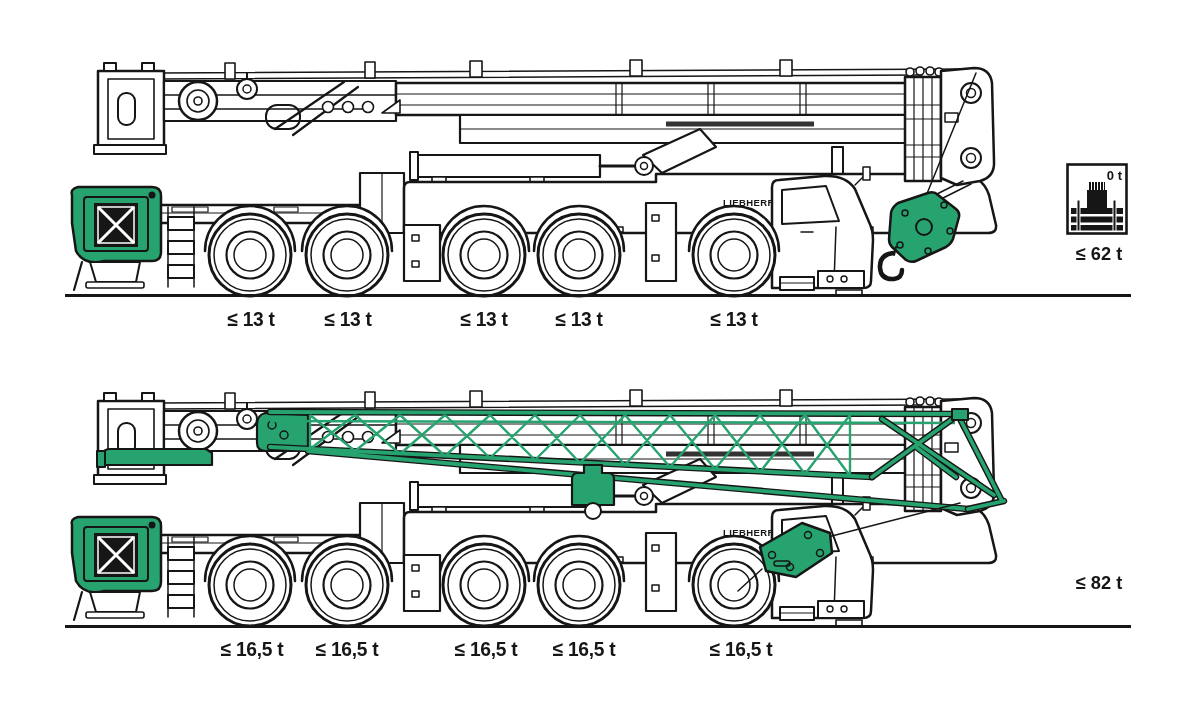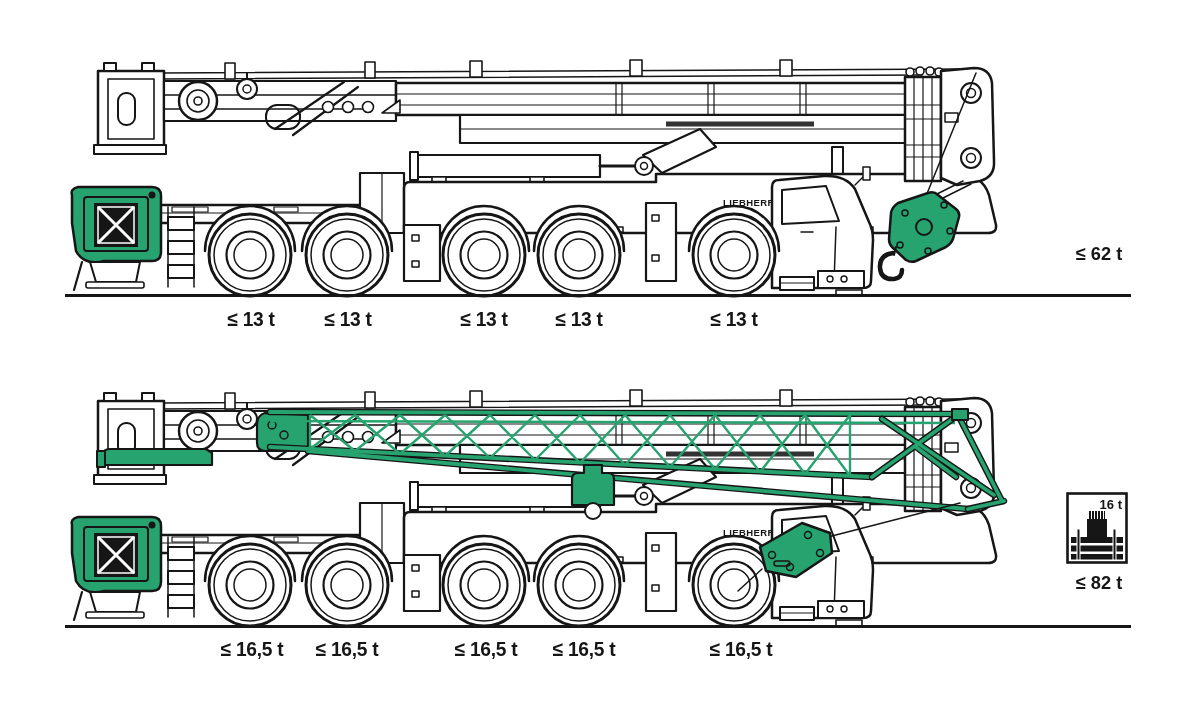--- a/index.html
+++ b/index.html
@@ -159,84 +159,84 @@
   </svg>
 
   <div class="ground" style="left:65px;top:294px;width:1066px"></div>
 
   <div class="axle-label" style="left:251px;top:308px">≤ 13 t</div>
   <div class="axle-label" style="left:348px;top:308px">≤ 13 t</div>
   <div class="axle-label" style="left:484px;top:308px">≤ 13 t</div>
   <div class="axle-label" style="left:579px;top:308px">≤ 13 t</div>
   <div class="axle-label" style="left:734px;top:308px">≤ 13 t</div>
 
-  <div class="badge-caption" style="left:1099px;top:244px">≤ 62 t</div>
-
-  <svg style="left:60px;top:385px" width="950" height="245" viewBox="0 0 950 245">
-    <use href="#carrier-art"></use>
-
-    <g>
-      <path class="k gf w22" d="M43,80 L43,70 Q43,64 50,64 L146,64 L152,68 L152,80 Z"></path>
-      <rect class="k gf w2" x="37" y="66" width="8" height="16"></rect>
-    </g>
-
-    <g>
-
-      <path class="k gf w22" d="M205,28 Q197,30 197,40 L197,58 Q197,66 206,66 L248,64 L248,30 Z"></path>
-      <circle class="k nf w15" cx="212" cy="40" r="4"></circle>
-        <circle class="k nf w15" cx="224" cy="50" r="4"></circle>
-
-      <path class="u6" d="M210,27 L900,29 M210,62 L812,92 M248,66 L908,124"></path>
-      <path class="g4" d="M210,27 L900,29 M210,62 L812,92 M248,66 L908,124"></path>
-      <path class="lat" d="M210,36 L895,38"></path>
-
-      <path class="lat" d="M250,30 V64 M790,30 V91
-        M250,30 L295,66 M295,30 L340,69 M340,30 L385,71 M385,30 L430,73 M430,30 L475,75 M475,30 L520,78 M520,30 L565,80 M565,30 L610,82 M610,30 L655,84 M655,30 L700,87 M700,30 L745,89 M745,30 L790,91
-        M250,64 L295,30 M295,66 L340,30 M340,69 L385,30 M385,71 L430,30 M430,73 L475,30 M475,75 L520,30 M520,78 L565,30 M565,80 L610,30 M610,82 L655,30 M655,84 L700,30 M700,87 L745,30 M745,89 L790,30"></path>
-
-      <path class="u6" d="M812,92 L898,30 M898,30 L942,116 M822,34 L934,110 M908,124 L944,116 M856,62 L896,92"></path>
-      <path class="g4" d="M812,92 L898,30 M898,30 L942,116 M822,34 L934,110 M908,124 L944,116 M856,62 L896,92"></path>
-      <rect class="k gf w2" x="892" y="24" width="16" height="11"></rect>
-
-      <path class="k gf w22" d="M512,120 L512,94 Q512,88 518,88 L524,88 L524,80 L542,80 L542,88 L548,88 Q554,88 554,94 L554,120 Z"></path>
-      <circle class="k wf w2" cx="533" cy="126" r="8"></circle>
-    </g>
-
-    <g>
-      <path class="k nf w15" d="M768,152 L900,118 M702,184 L678,206"></path>
-      <path class="k gf w25" d="M700,162 L742,138 L770,148 L772,168 L736,192 L706,186 Z"></path>
-      <circle class="k nf w15" cx="712" cy="170" r="3.5"></circle>
-        <circle class="k nf w15" cx="748" cy="150" r="3.5"></circle>
-      <circle class="k nf w15" cx="760" cy="168" r="3.5"></circle>
-        <circle class="k nf w15" cx="730" cy="182" r="3.5"></circle>
-      <rect class="k nf w15" x="714" y="176" width="16" height="5" rx="2.5"></rect>
-    </g>
-  </svg>
-
-  <div class="ground" style="left:65px;top:625px;width:1066px"></div>
-
-  <div class="axle-label" style="left:252px;top:638px">≤ 16,5 t</div>
-  <div class="axle-label" style="left:347px;top:638px">≤ 16,5 t</div>
-  <div class="axle-label" style="left:486px;top:638px">≤ 16,5 t</div>
-  <div class="axle-label" style="left:584px;top:638px">≤ 16,5 t</div>
-  <div class="axle-label" style="left:741px;top:638px">≤ 16,5 t</div>
-
-  <div class="badge" style="left:1066px;top:492px">
+  <div class="badge" style="left:1066px;top:163px">
     <svg width="62" height="72" viewBox="0 0 62 72" style="position:static">
       <rect x="1.5" y="1.5" width="59" height="69" fill="#fff" stroke="#161616" stroke-width="2.6"></rect>
-      <text class="badge-txt" x="56" y="17" text-anchor="end">16 t</text>
+      <text class="badge-txt" x="56" y="17" text-anchor="end">0 t</text>
       <g fill="#161616">
         <rect x="5" y="45" width="52" height="6"></rect>
           <rect x="5" y="53.5" width="52" height="6"></rect>
         <rect x="5" y="62" width="52" height="5.5"></rect>
         <rect x="21" y="27" width="20" height="18"></rect>
           <rect x="23" y="19" width="16" height="8"></rect>
       </g>
       <path stroke="#fff" stroke-width="1" d="M25.5,19v8 M28.5,19v8 M31.5,19v8 M34.5,19v8 M37.5,19v8"></path>
       <g fill="#161616" stroke="#fff" stroke-width="1">
         <rect x="11" y="37" width="3" height="31"></rect>
           <rect x="47" y="37" width="3" height="31"></rect>
       </g>
     </svg>
   </div>
+  <div class="badge-caption" style="left:1099px;top:244px">≤ 62 t</div>
+
+  <svg style="left:60px;top:385px" width="950" height="245" viewBox="0 0 950 245">
+    <use href="#carrier-art"></use>
+
+    <g>
+      <path class="k gf w22" d="M43,80 L43,70 Q43,64 50,64 L146,64 L152,68 L152,80 Z"></path>
+      <rect class="k gf w2" x="37" y="66" width="8" height="16"></rect>
+    </g>
+
+    <g>
+
+      <path class="k gf w22" d="M205,28 Q197,30 197,40 L197,58 Q197,66 206,66 L248,64 L248,30 Z"></path>
+      <circle class="k nf w15" cx="212" cy="40" r="4"></circle>
+        <circle class="k nf w15" cx="224" cy="50" r="4"></circle>
+
+      <path class="u6" d="M210,27 L900,29 M210,62 L812,92 M248,66 L908,124"></path>
+      <path class="g4" d="M210,27 L900,29 M210,62 L812,92 M248,66 L908,124"></path>
+      <path class="lat" d="M210,36 L895,38"></path>
+
+      <path class="lat" d="M250,30 V64 M790,30 V91
+        M250,30 L295,66 M295,30 L340,69 M340,30 L385,71 M385,30 L430,73 M430,30 L475,75 M475,30 L520,78 M520,30 L565,80 M565,30 L610,82 M610,30 L655,84 M655,30 L700,87 M700,30 L745,89 M745,30 L790,91
+        M250,64 L295,30 M295,66 L340,30 M340,69 L385,30 M385,71 L430,30 M430,73 L475,30 M475,75 L520,30 M520,78 L565,30 M565,80 L610,30 M610,82 L655,30 M655,84 L700,30 M700,87 L745,30 M745,89 L790,30"></path>
+
+      <path class="u6" d="M812,92 L898,30 M898,30 L942,116 M822,34 L934,110 M908,124 L944,116 M856,62 L896,92"></path>
+      <path class="g4" d="M812,92 L898,30 M898,30 L942,116 M822,34 L934,110 M908,124 L944,116 M856,62 L896,92"></path>
+      <rect class="k gf w2" x="892" y="24" width="16" height="11"></rect>
+
+      <path class="k gf w22" d="M512,120 L512,94 Q512,88 518,88 L524,88 L524,80 L542,80 L542,88 L548,88 Q554,88 554,94 L554,120 Z"></path>
+      <circle class="k wf w2" cx="533" cy="126" r="8"></circle>
+    </g>
+
+    <g>
+      <path class="k nf w15" d="M768,152 L900,118 M702,184 L678,206"></path>
+      <path class="k gf w25" d="M700,162 L742,138 L770,148 L772,168 L736,192 L706,186 Z"></path>
+      <circle class="k nf w15" cx="712" cy="170" r="3.5"></circle>
+        <circle class="k nf w15" cx="748" cy="150" r="3.5"></circle>
+      <circle class="k nf w15" cx="760" cy="168" r="3.5"></circle>
+        <circle class="k nf w15" cx="730" cy="182" r="3.5"></circle>
+      <rect class="k nf w15" x="714" y="176" width="16" height="5" rx="2.5"></rect>
+    </g>
+  </svg>
+
+  <div class="ground" style="left:65px;top:625px;width:1066px"></div>
+
+  <div class="axle-label" style="left:252px;top:638px">≤ 16,5 t</div>
+  <div class="axle-label" style="left:347px;top:638px">≤ 16,5 t</div>
+  <div class="axle-label" style="left:486px;top:638px">≤ 16,5 t</div>
+  <div class="axle-label" style="left:584px;top:638px">≤ 16,5 t</div>
+  <div class="axle-label" style="left:741px;top:638px">≤ 16,5 t</div>
+
   <div class="badge-caption" style="left:1099px;top:573px">≤ 82 t</div>
 
 </div>
 
 </body></html>

